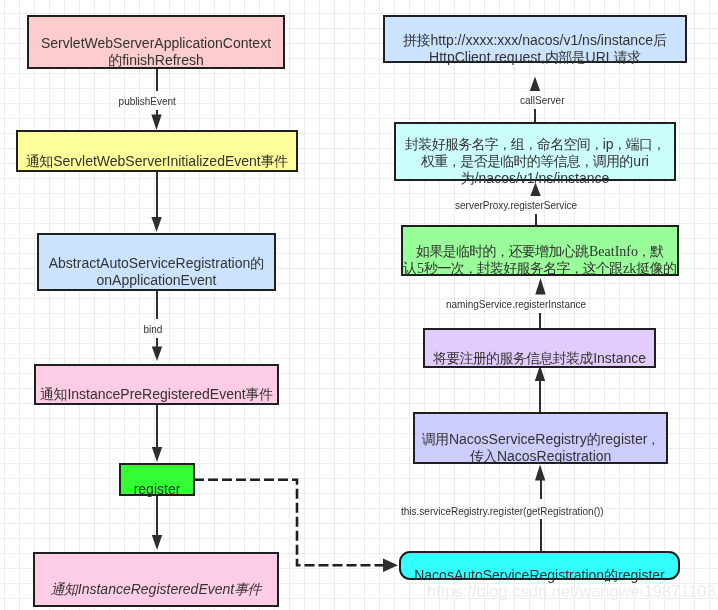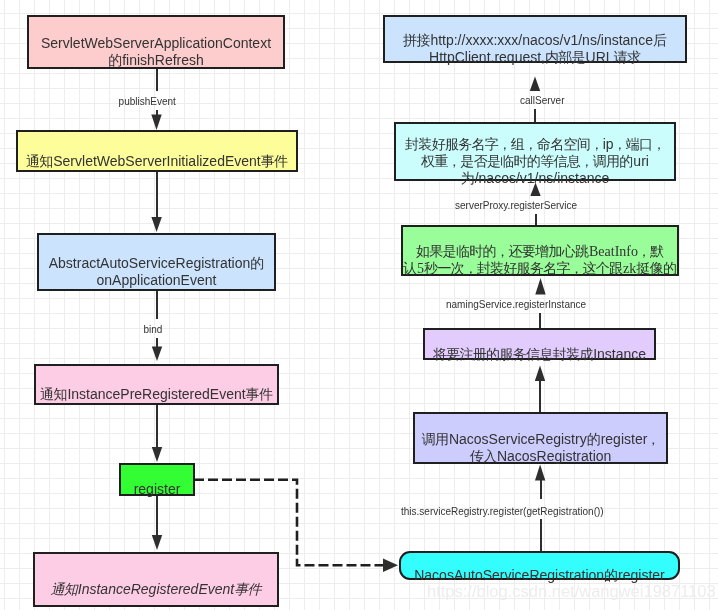--- a/index.html
+++ b/index.html
@@ -99,21 +99,21 @@
     </div>
 
   <div class="node" style="left: 394px; top: 122px; width: 282px; height: 59px; background-color: rgb(204, 253, 253);">
       <span class="nt"><span class="cj">封装好服务名字</span><span class="cm"><i>，</i></span><span class="cj">组</span><span class="cm"><i>，</i></span><span class="cj">命名空间</span><span class="cm"><i>，</i></span>ip<span class="cm"><i>，</i></span><span class="cj">端口</span><span class="cm"><i>，</i></span><br><span class="cj">权重</span><span class="cm"><i>，</i></span><span class="cj">是否是临时的等信息</span><span class="cm"><i>，</i></span><span class="cj">调用的</span>uri<br><span class="cj">为</span>/nacos/v1/ns/instance</span>
     </div>
 
   <div class="node" style="left: 401px; top: 225px; width: 278px; height: 51px; background-color: rgb(153, 253, 153); font-family: Liberation Serif, serif;">
       <span class="nt"><span class="cj">如果是临时的</span><span class="cm"><i>，</i></span><span class="cj">还要增加心跳</span>BeatInfo<span class="cm"><i>，</i></span><span class="cj">默</span><br><span class="cj">认</span>5<span class="cj">秒一次</span><span class="cm"><i>，</i></span><span class="cj">封装好服务名字</span><span class="cm"><i>，</i></span><span class="cj">这个跟</span>zk<span class="cj">挺像的</span></span>
     </div>
 
-  <div class="node" style="left: 423px; top: 328px; width: 233px; height: 32px; background-color: rgb(226, 204, 253);">
+  <div class="node" style="left: 423px; top: 328px; width: 233px; height: 40px; background-color: rgb(226, 204, 253);">
       <span class="nt"><span class="cj">将要注册的服务信息封装成</span>Instance</span>
     </div>
 
   <div class="node" style="left: 413px; top: 412px; width: 255px; height: 52px; background-color: rgb(204, 204, 253);">
       <span class="nt"><span class="cj">调用</span>NacosServiceRegistry<span class="cj">的</span>register<span class="cm"><i>，</i></span><br><span class="cj">传入</span>NacosRegistration</span>
     </div>
 
   <div class="node" style="left: 399px; top: 551px; width: 281px; height: 29px; background-color: rgb(51, 253, 253); border-radius: 11px;">
       <span class="nt">NacosAutoServiceRegistration<span class="cj">的</span>register</span>
     </div>

